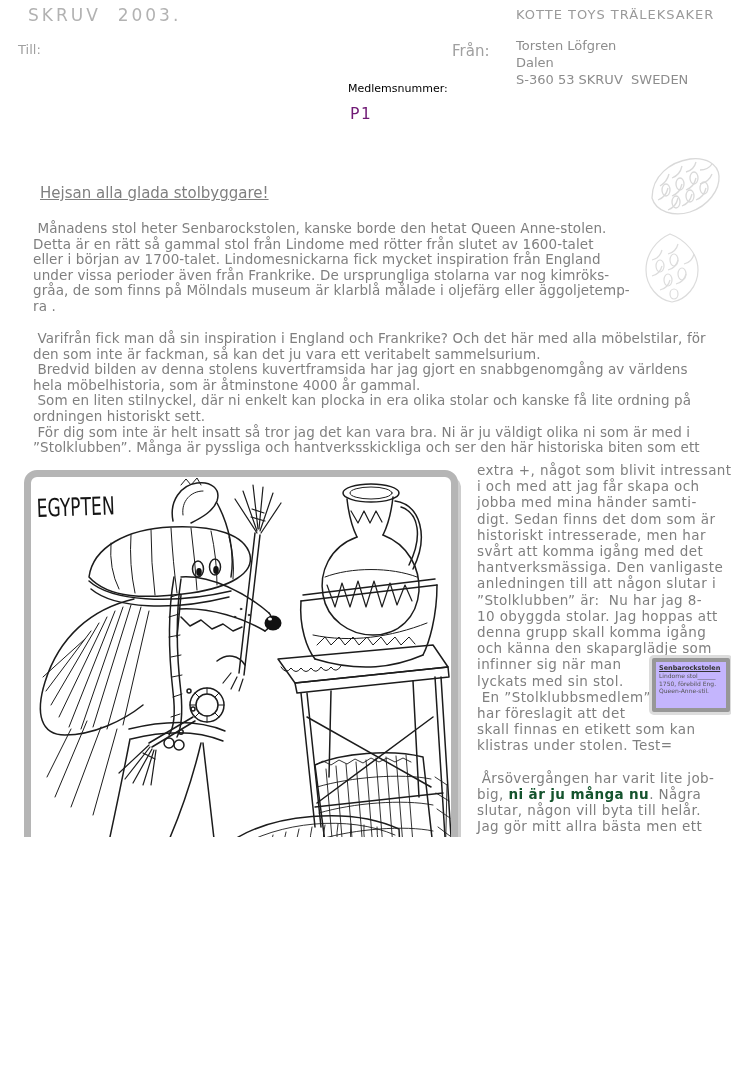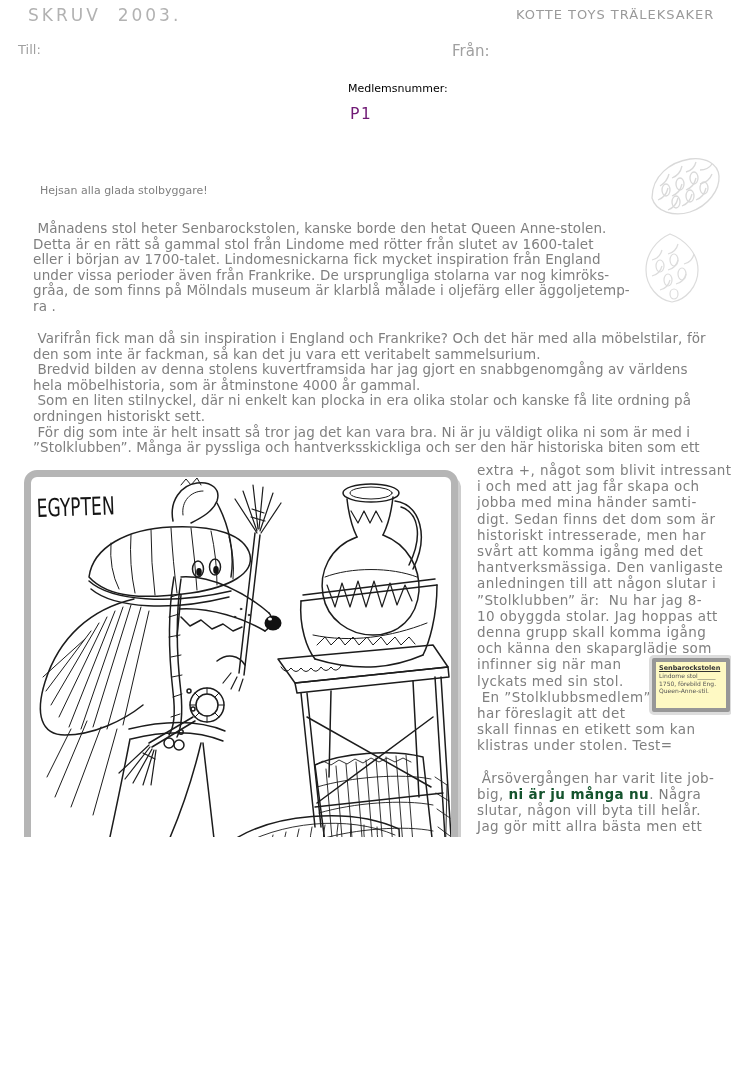--- a/index.html
+++ b/index.html
@@ -7,47 +7,48 @@
         font-family:"DejaVu Sans","Liberation Sans",sans-serif;color:#7f7f7f;}
   .abs{position:absolute;}
   #skruv{left:28px;top:5px;font-size:17px;letter-spacing:3px;color:#b2b2b2;}
   #kotte{left:516px;top:7px;font-size:13px;letter-spacing:1px;color:#9a9a9a;}
   #till{left:4px;top:42px;font-size:13px;color:#a0a0a0;margin-left:14px;}
   #fran{left:452px;top:42px;font-size:15px;color:#a0a0a0;}
   #fromblock{left:516px;top:37px;font-size:13px;line-height:17px;color:#8d8d8d;}
   #medlems{left:348px;top:82px;font-size:11px;color:#000;}
   #p1{left:350px;top:104px;font-size:16px;color:#701a75;font-family:"DejaVu Sans Mono","Liberation Mono",monospace;letter-spacing:1px;}
   #contact{left:516px;top:100px;font-size:13px;line-height:17px;color:#8d8d8d;}
-  #greeting{left:40px;top:184px;font-size:11px;}
+  #greeting{left:40px;top:184px;font-size:15px;text-decoration:underline;}
   .para{font-size:13.5px;line-height:15.6px;letter-spacing:.1px;white-space:nowrap;}
   #para1{left:33px;top:221px;}
   #para2{left:33px;top:331px;}
   #rcol{left:461px;top:462px;width:268px;font-size:13.5px;line-height:16.2px;letter-spacing:.4px;margin-left:16px;}
   #rcol b{color:#14532d;}
   #tail{left:43px;top:1045px;font-size:11px;}
   #frame{left:24px;top:470px;width:420px;height:558px;background:#fff;border:7px solid #b5b5b5;
          border-radius:13px;box-shadow:4px 5px 0 -1px #cdcdcd;}
-  #labelbox{left:652px;top:658px;width:64px;height:42px;background:#fef9c3;border:4px solid #979797;
+  #labelbox{left:652px;top:658px;width:64px;height:42px;background:#c4b5fd;border:4px solid #979797;
             border-radius:2px;box-shadow:0 0 0 3px #dcdcdc;padding:2px 3px;overflow:hidden;}
   #labelbox .t{font-size:6.5px;line-height:8px;color:#333;font-weight:bold;text-decoration:underline;white-space:nowrap;}
   #labelbox .l{font-size:6px;line-height:7.5px;color:#555;white-space:nowrap;}
   #caption{left:178px;top:1050px;width:526px;height:27px;border:1px solid #2e2e2e;
            padding:5px 6px 0 6px;font-size:10px;letter-spacing:.2px;color:#3c3c3c;background:#fff;white-space:nowrap;}
   svg text{font-family:"DejaVu Sans","Liberation Sans",sans-serif;fill:#141414;}
   .pine{position:absolute;}
 </style>
 </head>
 <body>
 
 <div id="page">
 
   <div id="skruv" class="abs">SKRUV&nbsp; 2003.</div>
   <div id="kotte" class="abs">KOTTE TOYS TRÄLEKSAKER</div>
   <div id="till" class="abs">Till:</div>
   <div id="fran" class="abs">Från:</div>
+  <div id="fromblock" class="abs">Torsten Löfgren<br>Dalen<br>S-360 53 SKRUV&nbsp;  SWEDEN</div>
   <div id="medlems" class="abs">Medlemsnummer:</div>
   <div id="p1" class="abs">P1</div>
 
   <svg class="pine" style="left:648px;top:156px;" width="74" height="62" viewBox="0 0 74 62">
     <g stroke="#d9d9d9" fill="none" stroke-width="1.3">
       <path d="M4,42 C4,20 22,6 42,3 C58,1 70,8 71,20 C72,34 60,50 42,56 C26,61 8,56 4,42 Z"></path>
       <path d="M12,30 q7,-4 9,-12 M24,22 q8,-3 10,-12 M38,16 q8,-2 10,-10 M52,14 q8,0 12,-6"></path>
       <path d="M10,44 q8,-3 10,-12 M24,40 q8,-3 10,-12 M38,34 q8,-3 10,-12 M52,28 q9,-2 12,-10"></path>
       <path d="M20,54 q8,-3 10,-12 M34,50 q8,-3 10,-12 M48,44 q8,-3 10,-12"></path>
       <ellipse cx="18" cy="34" rx="4" ry="6"></ellipse>

